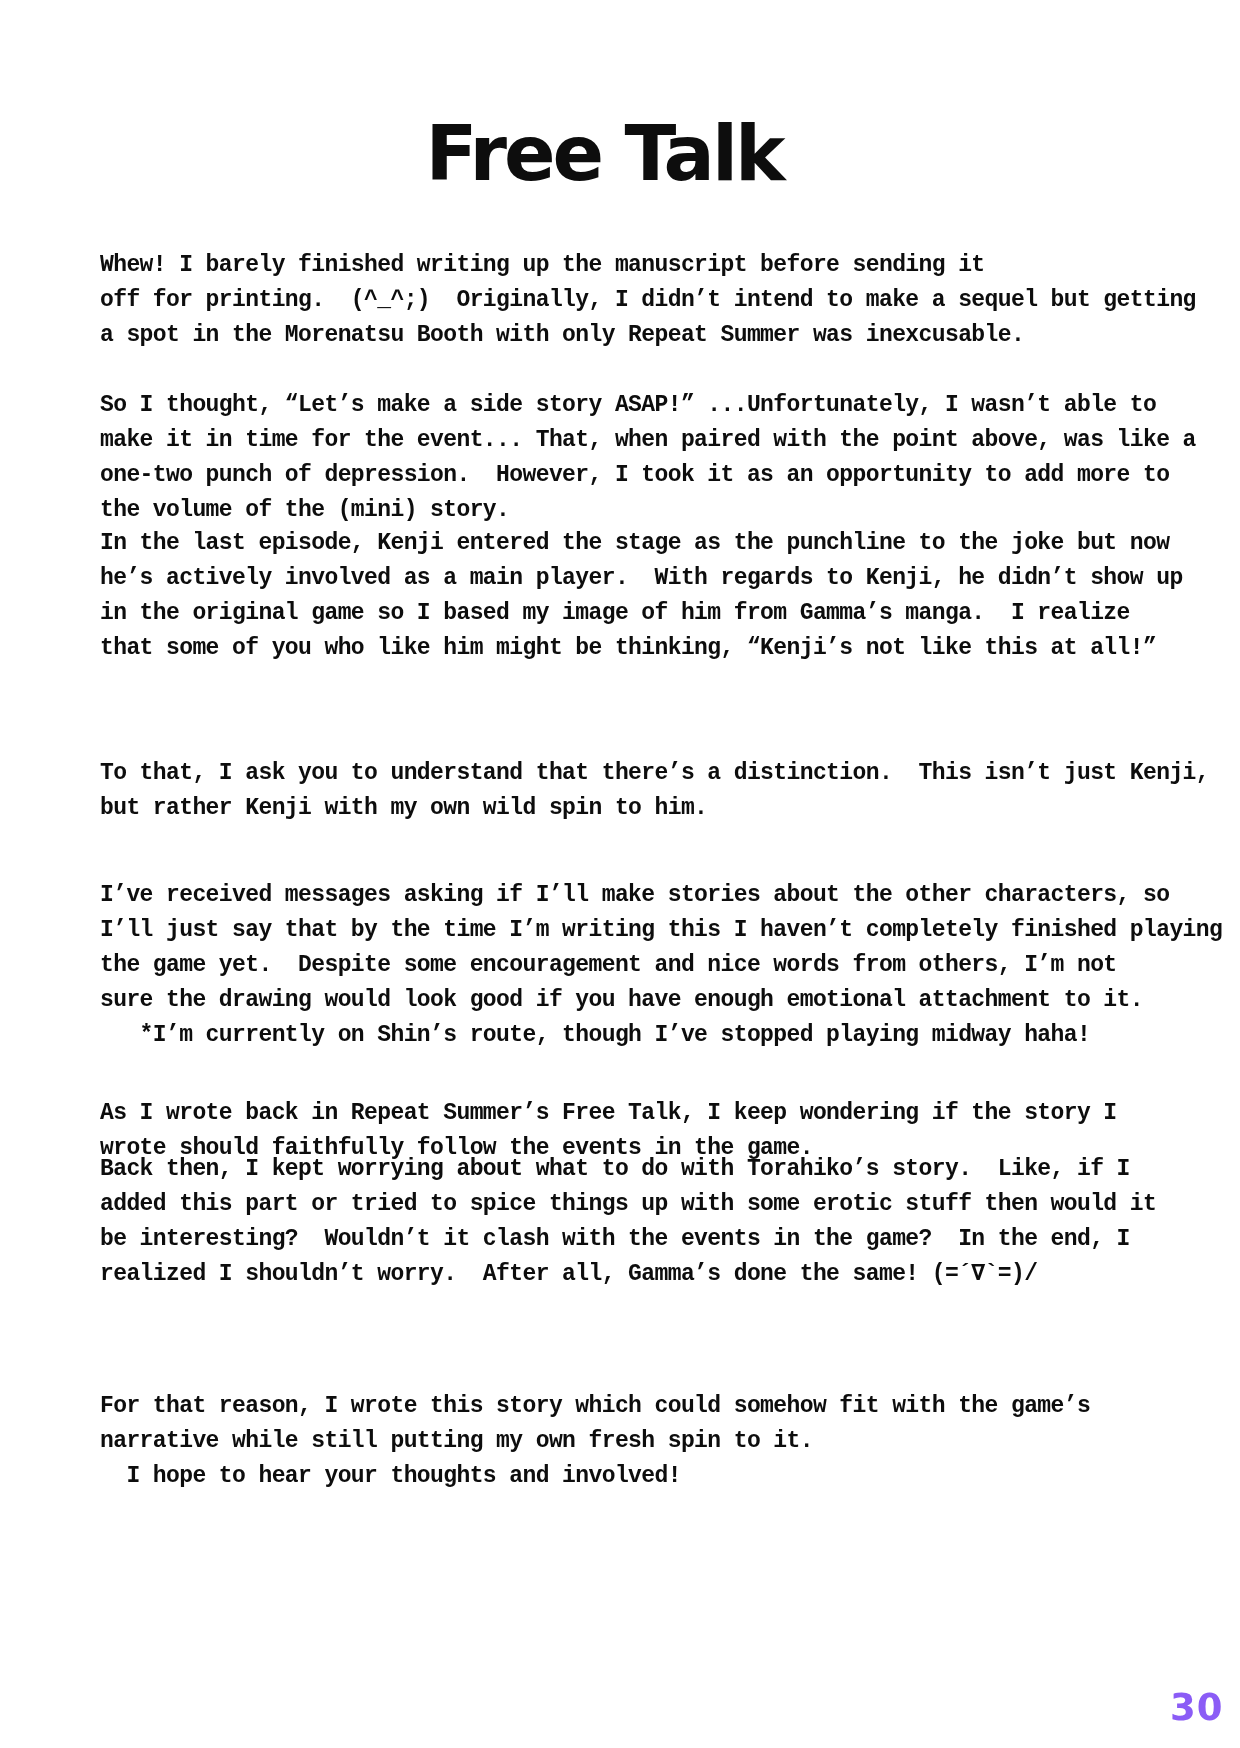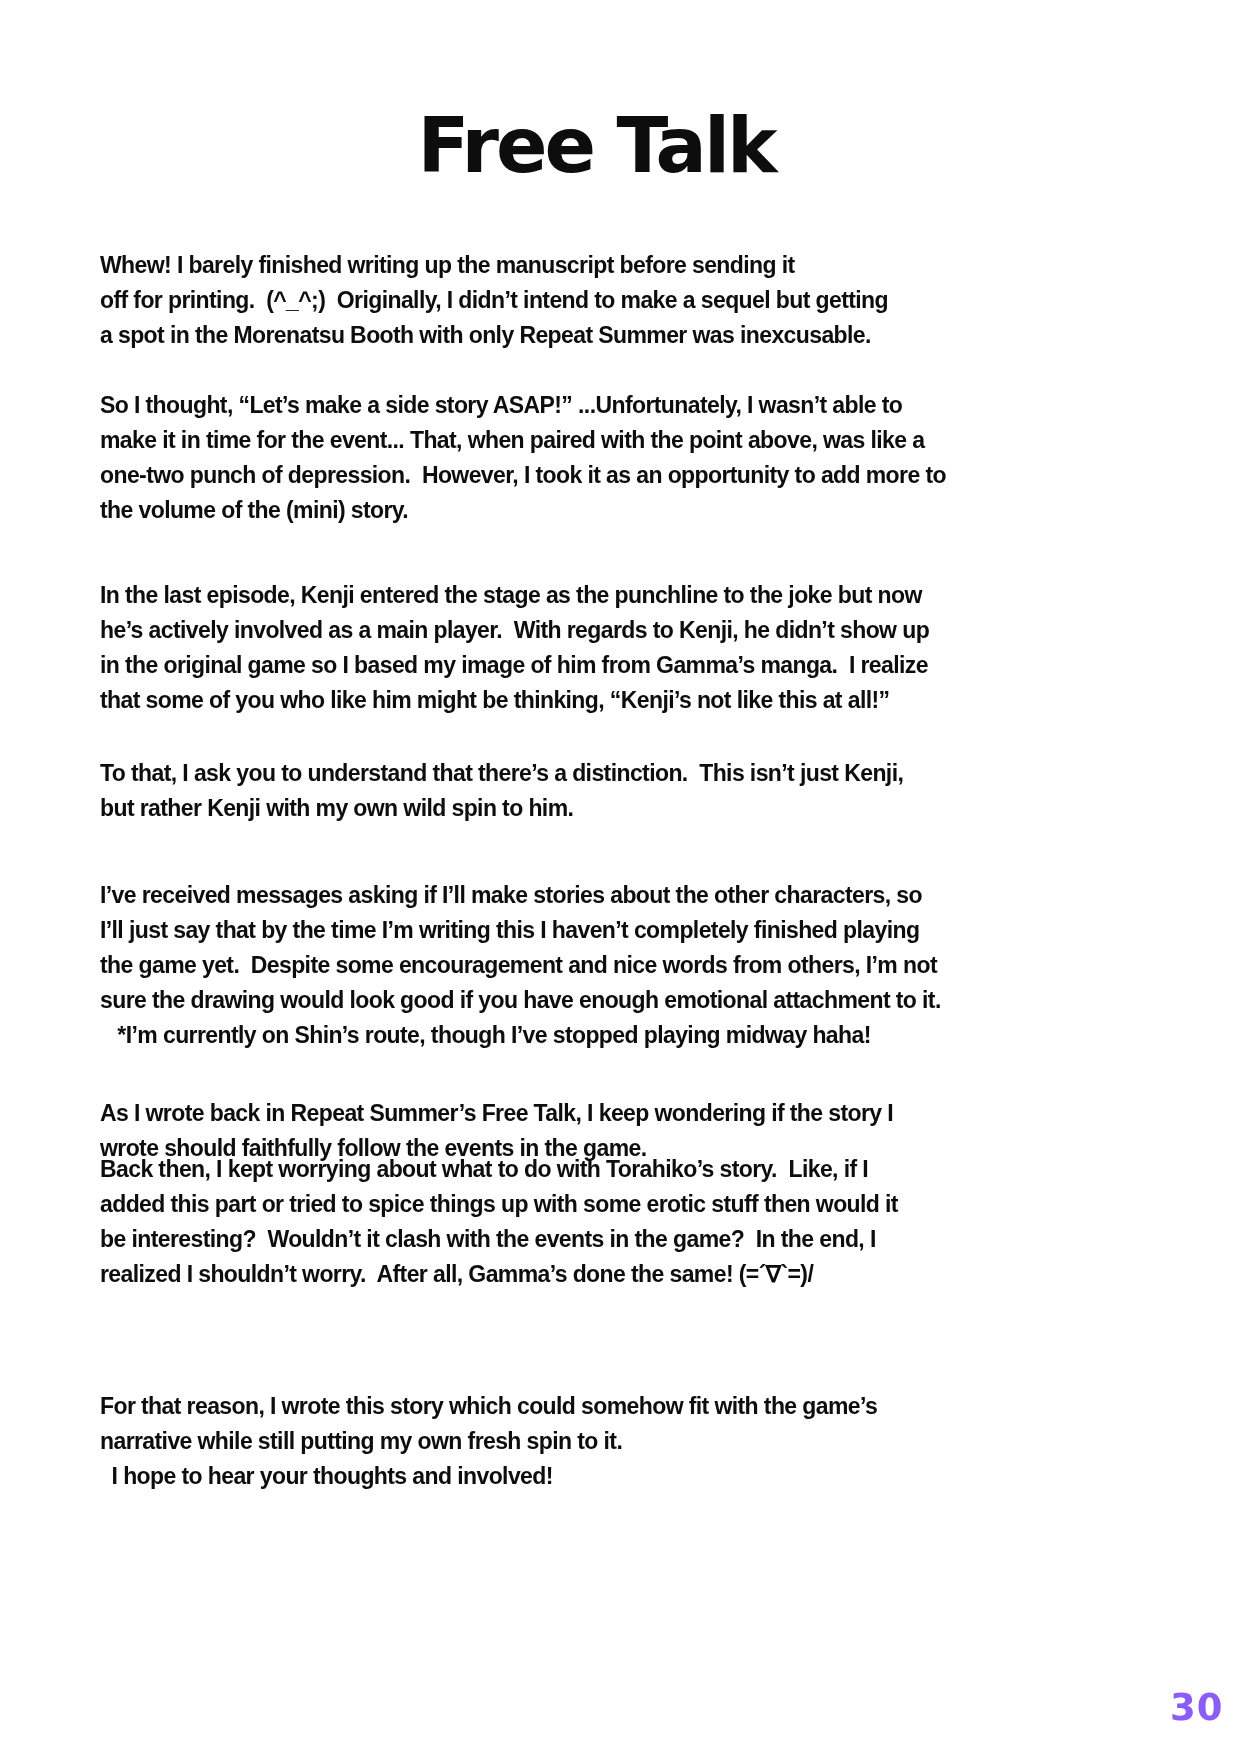--- a/index.html
+++ b/index.html
@@ -18,44 +18,44 @@
   .page {
     position: absolute;
     inset: 0;
     background: #ffffff;
   }
   .title {
     position: absolute;
     top: 108px;
     left: 0;
     width: 1192px;
-    margin: 0;
+    margin: 8px;
     text-align: center;
     font-family: "DejaVu Sans", sans-serif;
     font-weight: 900;
     font-size: 76px;
     line-height: 1;
     letter-spacing: -3px;
     color: #0d0d0d;
   }
   .para {
     position: absolute;
     left: 100px;
     margin: 0;
-    font-family: Liberation Sans, sans-serif;
+    font-family: Liberation Mono, monospace;
     font-weight: 700;
     font-size: 23px;
     line-height: 35px;
     letter-spacing: -0.6px;
     white-space: pre;
     color: #0d0d0d;
   }
   .p1 { top: 248px; }
   .p2 { top: 388px; }
-  .p3 { top: 578px; }
+  .p3 { top: 526px; }
   .p4 { top: 756px; }
   .p5 { top: 878px; }
   .p6 { top: 1096px; }
   .p7 { top: 1152px; }
   .p8 { top: 1389px; }
   .page-number {
     position: absolute;
     left: 1170px;
     top: 1688px;
     font-family: "DejaVu Sans", sans-serif;

